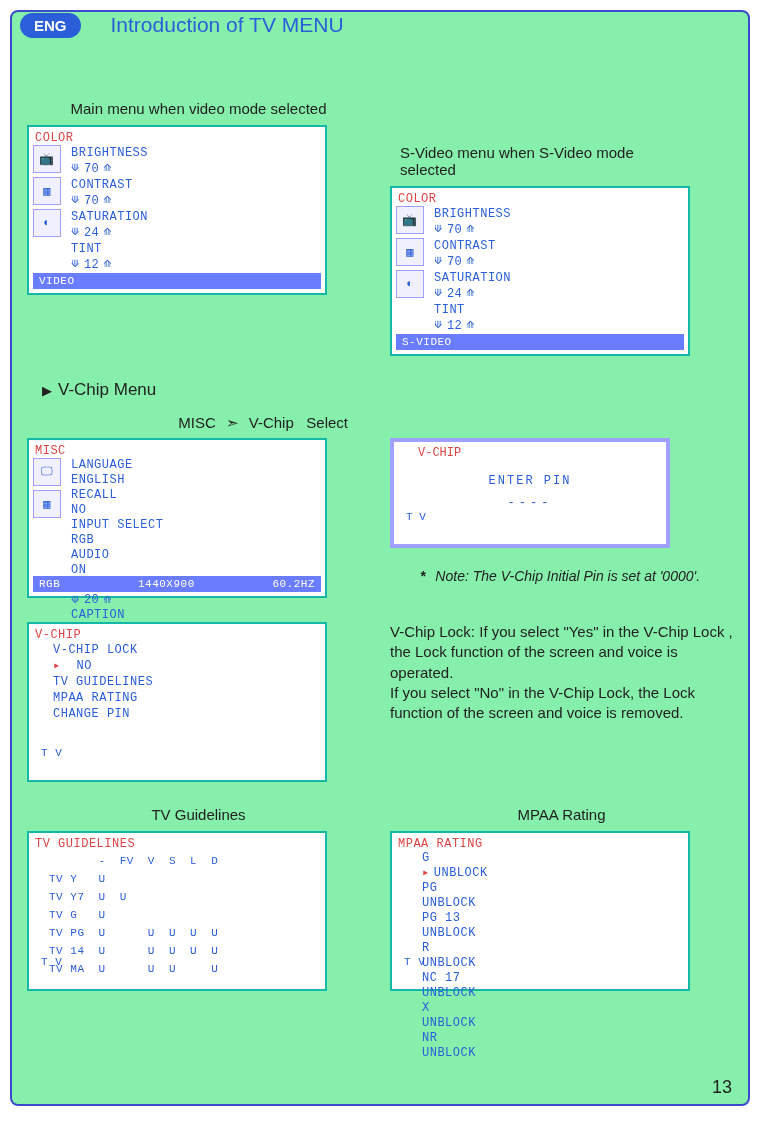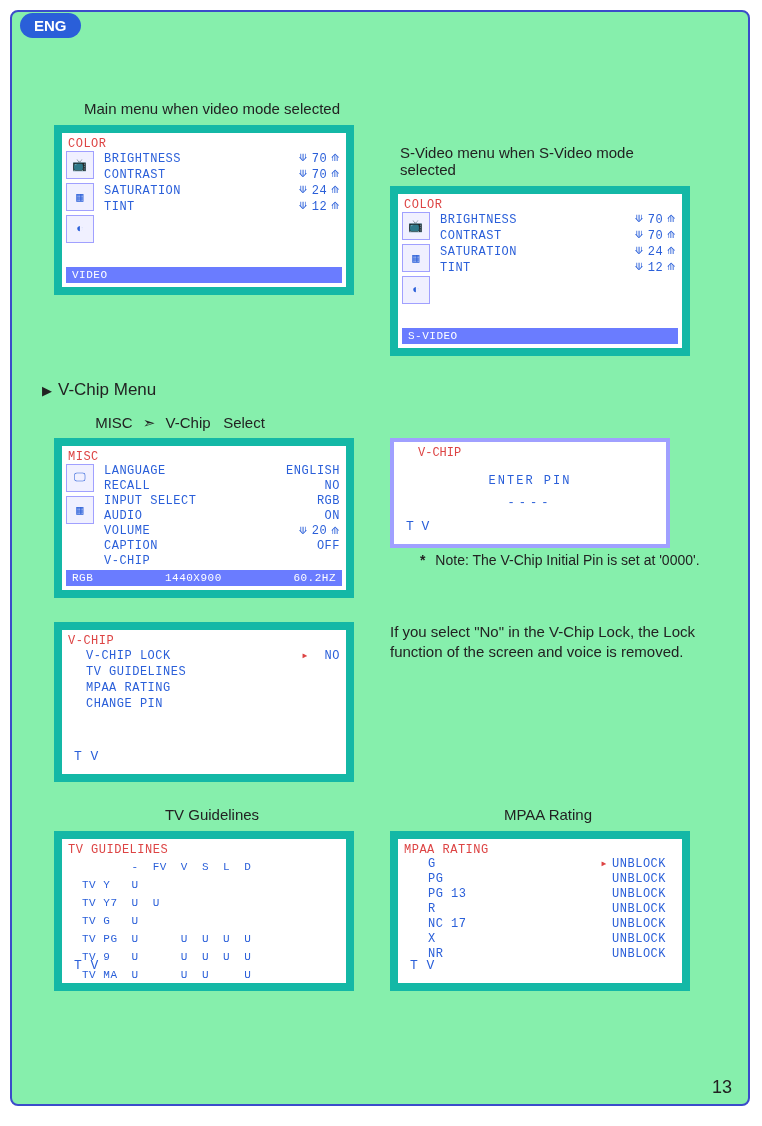--- a/index.html
+++ b/index.html
@@ -6,69 +6,70 @@
   body { font-family: "Myriad Pro", "Helvetica Neue", Arial, sans-serif; background: #fff; width: 762px; height: 1126px; position: relative; color: #222; }
   .page-frame { border: 2px solid #3b4cca; border-radius: 8px; width: 740px; height: 1096px; margin: 10px; position: relative; background: #86efac; }
   .title-bar { position: absolute; top: -2px; left: -2px; right: -2px; height: 30px; display: flex; align-items: center; }
   .lang-badge { background: #2a5fd9; color: #fff; font-size: 15px; font-weight: bold; padding: 4px 14px; border-radius: 14px; margin-left: 10px; }
   .page-title { font-size: 21px; color: #2a5fd9; margin-left: 30px; font-weight: normal; }
   .content { padding-top: 48px; }
 
   .caption { font-size: 15px; color: #222; text-align: center; margin-bottom: 8px; }
   .caption-left { text-align: left; padding-left: 10px; }
 
-  .row { display: flex; justify-content: center; margin-bottom: 24px; gap: 20px; padding: 0 42px;}
+  .row { display: flex; justify-content: center; margin-bottom: 24px; gap: 20px; padding: 0 15px;}
   .col { flex: 1; }
 
   
-  .osd { border: 8px solid #14b8a6; background: #fff; width: 300px; height: 170px; position: relative; font-family: "Courier New", monospace; font-size: 12px; color: #2a5fd9; letter-spacing: 0.5px; }
+  .osd { border: 2px solid #14b8a6; background: #fff; width: 300px; height: 170px; position: relative; font-family: "Courier New", monospace; font-size: 12px; color: #2a5fd9; letter-spacing: 0.5px; }
   .osd-header { position: absolute; top: 4px; left: 6px; font-size: 12px; color: #d44; font-family: "Courier New", monospace; }
   .osd-sidebar { position: absolute; left: 4px; top: 18px; bottom: 22px; width: 32px; display: flex; flex-direction: column; gap: 4px; }
   .osd-icon { width: 28px; height: 28px; border: 1px solid #a0a0ff; background: #f0f0ff; font-size: 12px; display: flex; align-items: center; justify-content: center; }
   .osd-body { position: absolute; left: 42px; right: 6px; top: 18px; line-height: 16px; }
-  .osd-body .line { display: flex; justify-content: space-between; }
+  .osd-body .line { display: flex; justify-content: space-between; flex-direction: column; }
   .osd-body .line .val { display: flex; gap: 4px; align-items: center; }
   .caret { color: #2a5fd9; font-size: 10px; }
   .osd-footer { position: absolute; left: 4px; bottom: 4px; right: 4px; background: #6a7cff; color: #fff; font-size: 11px; padding: 2px 6px; display: flex; justify-content: space-between; }
   .osd-footer.dark { background: #6a7cff; }
   .osd-footer span { display: inline-block; }
 
   .section-header { font-size: 17px; margin: 0 0 14px 30px; display: flex; align-items: center; }
   .section-header::before { content: "▶"; margin-right: 6px; font-size: 13px; }
 
   .path-line { text-align: center; font-size: 15px; margin-bottom: 6px; }
   .path-line .arrow { margin: 0 6px; }
 
-  .note { font-size: 14px; text-align: left; margin-top: 4px; }
+  .note { font-size: 14px; text-align: left; margin-top: 20px; font-style: italic; }
   .note-star { font-weight: bold; margin-right: 6px; }
 
   .explain { font-size: 15px; line-height: 1.35; }
 
   .guidelines-grid { font-family: "Courier New", monospace; font-size: 11px; color: #2a5fd9; }
   .guidelines-grid td { padding: 0 6px; }
 
   .mpaa .line { display: flex; justify-content: space-between; padding-right: 10px;}
   .mpaa .line .mark { color: #d44; margin-right: 4px; }
 
   .footer-note { text-align: center; font-size: 15px; margin-top: 18px; }
   .page-num { position: absolute; bottom: 6px; right: 16px; font-size: 18px; }
 
   .pin-osd { border: 4px solid #a0a0ff; background: #fff; width: 280px; height: 110px; position: relative; font-family: "Courier New", monospace; font-size: 12px; color: #2a5fd9; }
   .pin-osd .hdr { color: #d44; position: absolute; top: 4px; left: 24px; }
   .pin-osd .mid { text-align: center; margin-top: 32px; letter-spacing: 2px; }
   .pin-osd .dashes { text-align: center; margin-top: 8px; letter-spacing: 4px; }
 
-  .tv-sig { position: absolute; bottom: 8px; left: 4px; right: 4px; color: #2a5fd9; font-size: 13px; padding: 2px 8px; font-family: "Courier New", monospace; }
+  .tv-sig { position: absolute; bottom: 19px; left: 4px; right: 4px; color: #2a5fd9; font-size: 11px; padding: 2px 8px; font-family: "Courier New", monospace; }
 </style>
 </head>
 <body>
 
 <div class="page-frame">
   <div class="title-bar">
     <span class="lang-badge">ENG</span>
+    <span class="page-title">Introduction of TV MENU</span>
   </div>
 
   <div class="content">
 
     <div class="row" style="margin-top:40px;">
       <div class="col">
         <div class="caption">Main menu when video mode selected</div>
         <div class="osd">
           <div class="osd-header">COLOR</div>
           <div class="osd-sidebar">
@@ -160,21 +161,21 @@
           </div>
           <div class="osd-footer">
               <span>S-VIDEO</span>
             </div>
         </div>
       </div>
     </div>
 
     <div class="section-header">V-Chip Menu</div>
 
-    <div class="path-line" style="padding-right: 400px;">
+    <div class="path-line" style="padding-right: 400px; text-align: right;">
       <span>MISC</span>
       <span class="arrow">➣</span>
       <span>V-Chip</span>
       &nbsp;&nbsp;<span>Select</span>
     </div>
 
     <div class="row">
       <div class="col">
         <div class="osd" style="height:160px;">
           <div class="osd-header">MISC</div>
@@ -253,20 +254,21 @@
                 <span>MPAA  RATING</span>
               </div>
             <div class="line">
                 <span>CHANGE  PIN</span>
               </div>
           </div>
           <div class="tv-sig">T V</div>
         </div>
       </div>
       <div class="col explain">
+        <div>V-Chip Lock: If you select "Yes" in the V-Chip Lock , the Lock function of the screen and voice is operated.</div>
         <div>If you select "No" in the V-Chip Lock, the Lock function of the screen and voice is removed.</div>
       </div>
     </div>
 
     <div class="row">
       <div class="col">
         <div class="caption">TV Guidelines</div>
         <div class="osd" style="height:160px;">
           <div class="osd-header">TV GUIDELINES</div>
           <div class="osd-body guidelines-grid" style="left:12px;">
@@ -311,21 +313,21 @@
               <tr>
                     <td>TV PG</td>
                     <td>U</td>
                     <td></td>
                     <td>U</td>
                     <td>U</td>
                     <td>U</td>
                     <td>U</td>
                   </tr>
               <tr>
-                    <td>TV 9</td>
+                    <td>TV 14</td>
                     <td>U</td>
                     <td></td>
                     <td>U</td>
                     <td>U</td>
                     <td>U</td>
                     <td>U</td>
                   </tr>
               <tr>
                     <td>TV MA</td>
                     <td>U</td>

